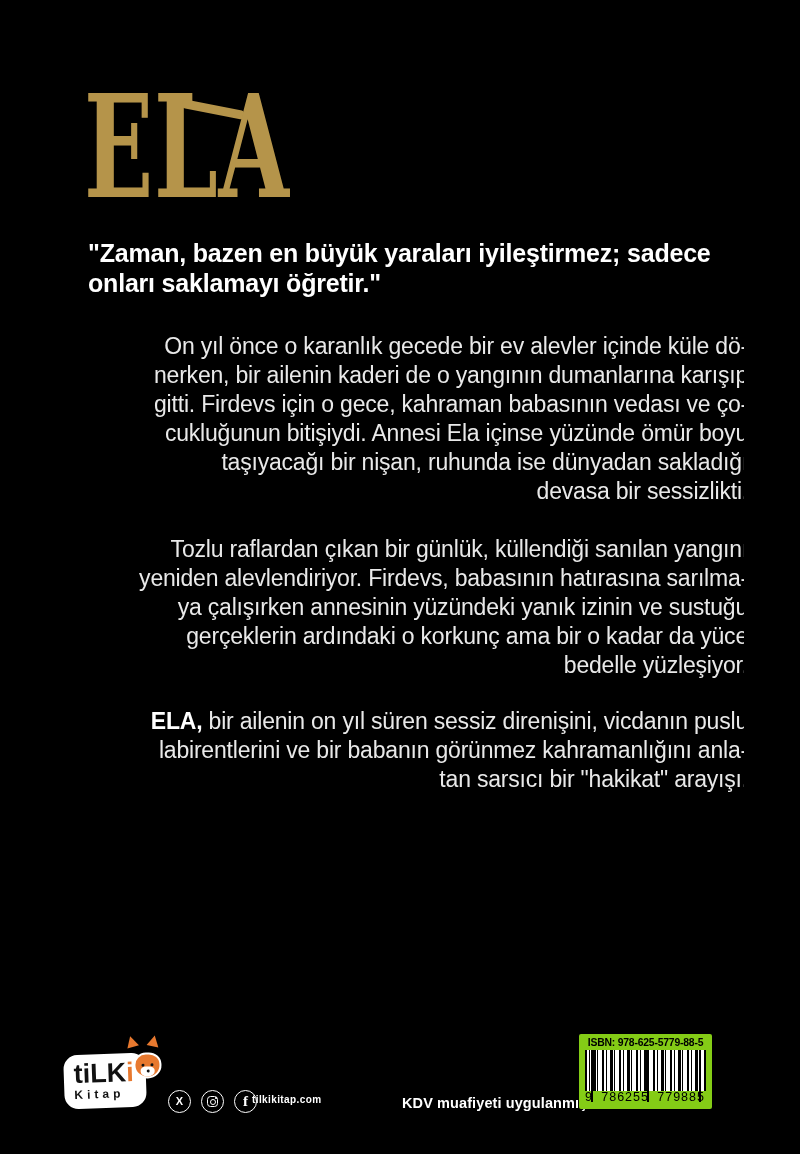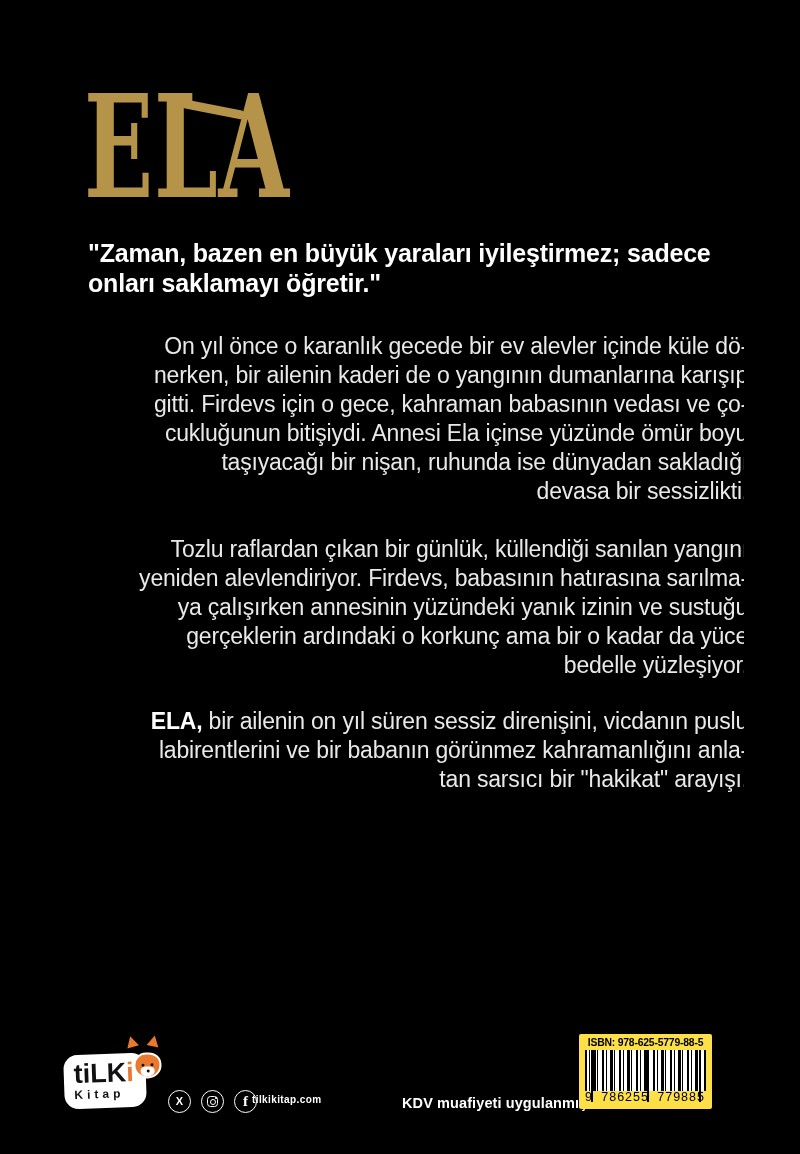--- a/index.html
+++ b/index.html
@@ -116,21 +116,21 @@
     content:""; position:absolute; right:0px; top:0px; width:1.6px; height:1.6px;
     background:#fff; border-radius:50%;
   }
   .website { position:absolute; left:252px; top:74px; font-size:10px; font-weight:700; color:#fff; letter-spacing:0.4px; }
   .tax-note { position:absolute; left:402px; top:75px; font-size:14.5px; font-weight:700; color:#fff; letter-spacing:0.1px; }
 
   
   .barcode {
     position:absolute; left:579px; top:14px;
     width:133px; height:75px;
-    background:#fde047; border-radius:2px;
+    background:#84cc16; border-radius:2px;
     padding:3px 6px 2px 6px;
     color:#000;
   }
   .barcode-isbn {
     font-size:10.4px; font-weight:600; text-align:center;
     letter-spacing:-0.2px; white-space:nowrap; line-height:12px;
   }
   .barcode-bars {
     position:relative; height:41px; margin-top:1px;
     background-image:repeating-linear-gradient(90deg,

